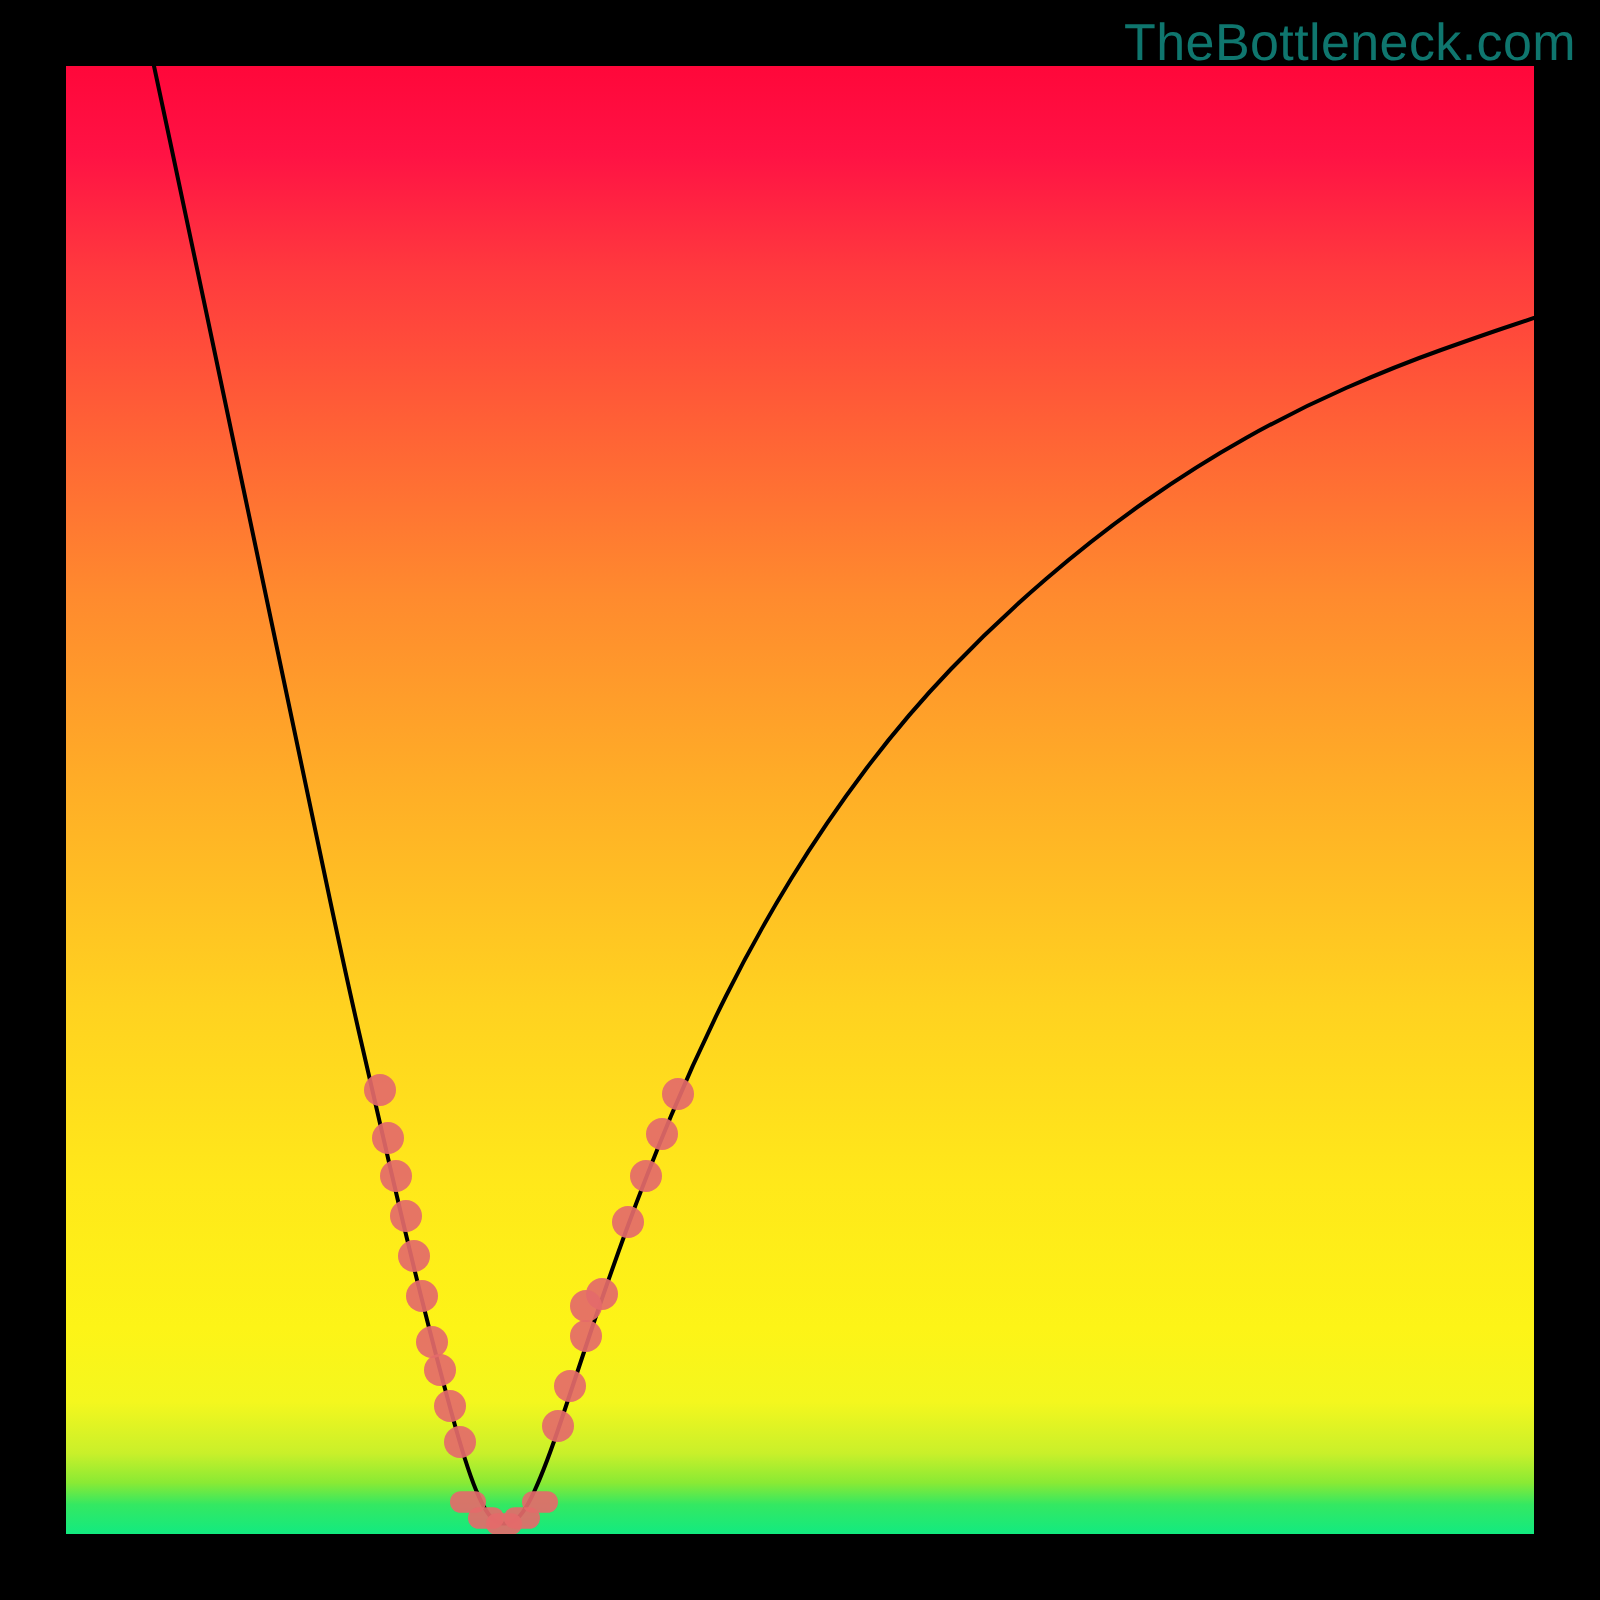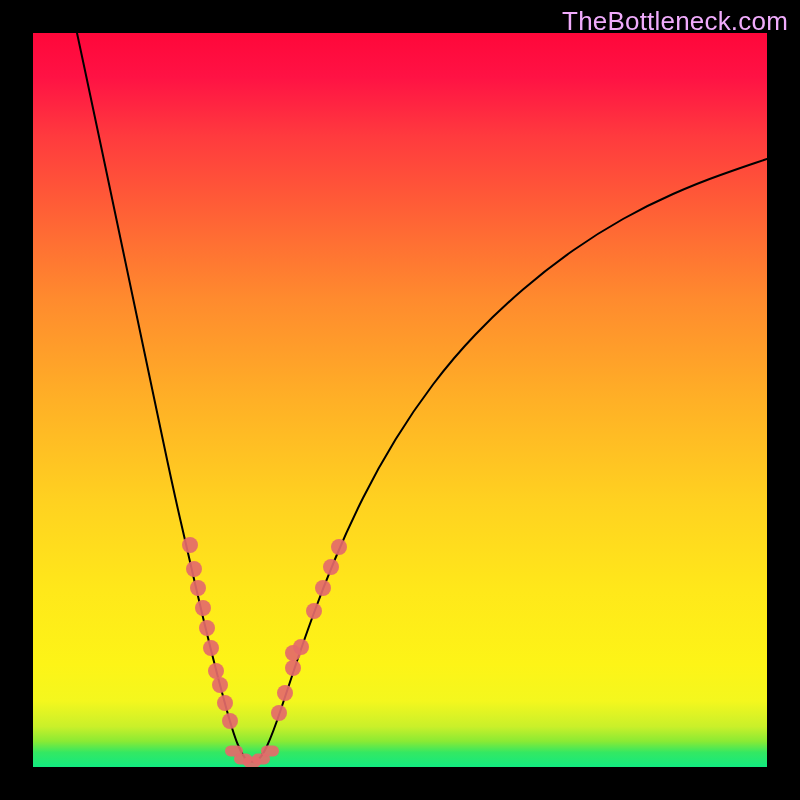--- a/index.html
+++ b/index.html
@@ -14,21 +14,21 @@
   .canvas {
     position: relative;
     width: 800px;
     height: 800px;
     background: #000;
   }
   .watermark {
     position: absolute;
     top: 6px;
     right: 12px;
-    color: #f0abfc;
+    color: #0f766e;
     font-size: 26px;
     font-weight: 500;
     letter-spacing: 0.2px;
     z-index: 40;
   }
   .plot {
     position: absolute;
     left: 33px;
     top: 33px;
     width: 734px;

